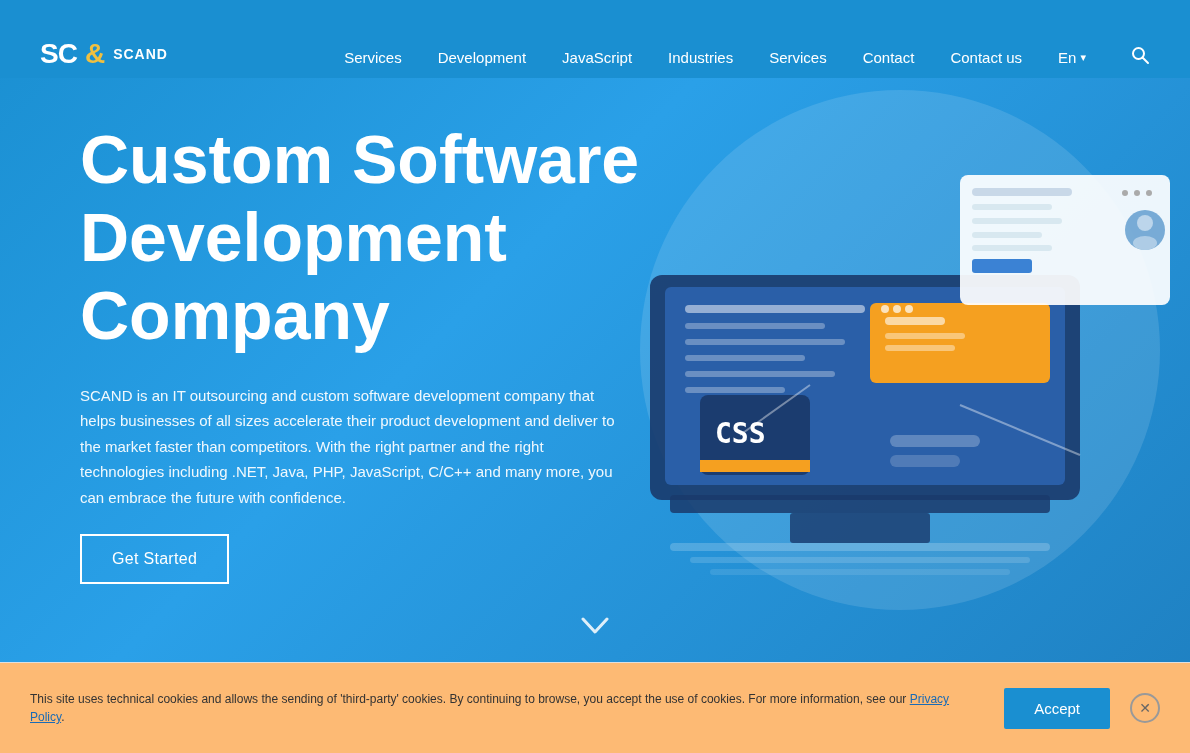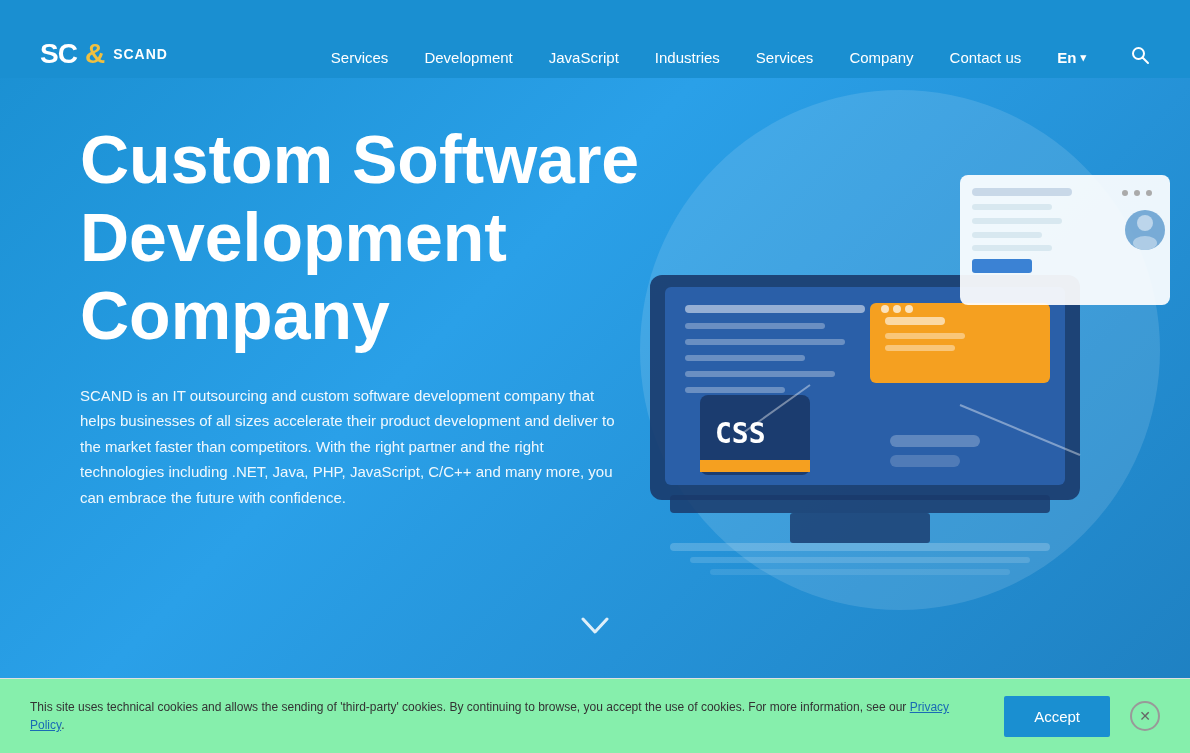--- a/index.html
+++ b/index.html
@@ -48,21 +48,21 @@
       color: white;
       font-size: 15px;
       font-weight: 500;
       text-decoration: none;
       cursor: pointer;
       white-space: nowrap;
     }
     .lang-btn {
       color: white;
       font-size: 15px;
-      font-weight: 700;
+      font-weight: 400;
       display: flex;
       align-items: center;
       gap: 4px;
       cursor: pointer;
     }
     .chevron-down {
       font-size: 11px;
     }
     .search-icon-btn {
       color: white;
@@ -144,22 +144,22 @@
       right: 0;
       top: 75px;
       width: 600px;
       height: 580px;
     }
 
     
     .cookie-banner {
       position: absolute;
       bottom: 0; left: 0; right: 0;
-      height: 75px;
-      background: #86efac;
+      height: 91px;
+      background: #fdba74;
       display: flex;
       align-items: center;
       padding: 0 30px;
       gap: 20px;
       z-index: 20;
       border-top: 1px solid #e0e0e0;
     }
     .cookie-text {
       font-size: 12px;
       color: #333;
@@ -264,38 +264,39 @@
     <span class="logo-sc">SC</span>
       <span class="logo-amp">&amp;</span>
     <span class="logo-text">SCAND</span>
   </div>
   <nav>
     <a class="nav-item">Services</a>
     <a class="nav-item">Development</a>
     <a class="nav-item">JavaScript</a>
     <a class="nav-item">Industries</a>
     <a class="nav-item">Services</a>
-    <a class="nav-item">Company</a>
+    <a class="nav-item">Contact</a>
     <a class="nav-item">Contact us</a>
     <div class="lang-btn">
       <span>En</span>
       <span class="chevron-down">▾</span>
     </div>
     <div class="search-icon-btn">
       <svg width="20" height="20" viewBox="0 0 20 20" fill="none" xmlns="http://www.w3.org/2000/svg">
         <circle cx="8.5" cy="8.5" r="5.5" stroke="white" stroke-width="2"></circle>
         <line x1="12.5" y1="12.5" x2="18" y2="18" stroke="white" stroke-width="2" stroke-linecap="round"></line>
       </svg>
     </div>
   </nav>
 </header>
 
 <div class="hero-content">
   <h1 class="hero-title">Custom Software Development Company</h1>
   <p class="hero-description">SCAND is an IT outsourcing and custom software development company that helps businesses of all sizes accelerate their product development and deliver to the market faster than competitors. With the right partner and the right technologies including .NET, Java, PHP, JavaScript, C/C++ and many more, you can embrace the future with confidence.</p>
+  <a class="get-started-btn">Get Started</a>
 </div>
 
 <div class="scroll-down">
   <svg width="30" height="20" viewBox="0 0 30 20" fill="none" xmlns="http://www.w3.org/2000/svg">
     <polyline points="3,3 15,16 27,3" stroke="white" stroke-width="3" stroke-linecap="round" stroke-linejoin="round" fill="none"></polyline>
   </svg>
 </div>
 
 <div class="cookie-banner">
   <span class="cookie-text">

